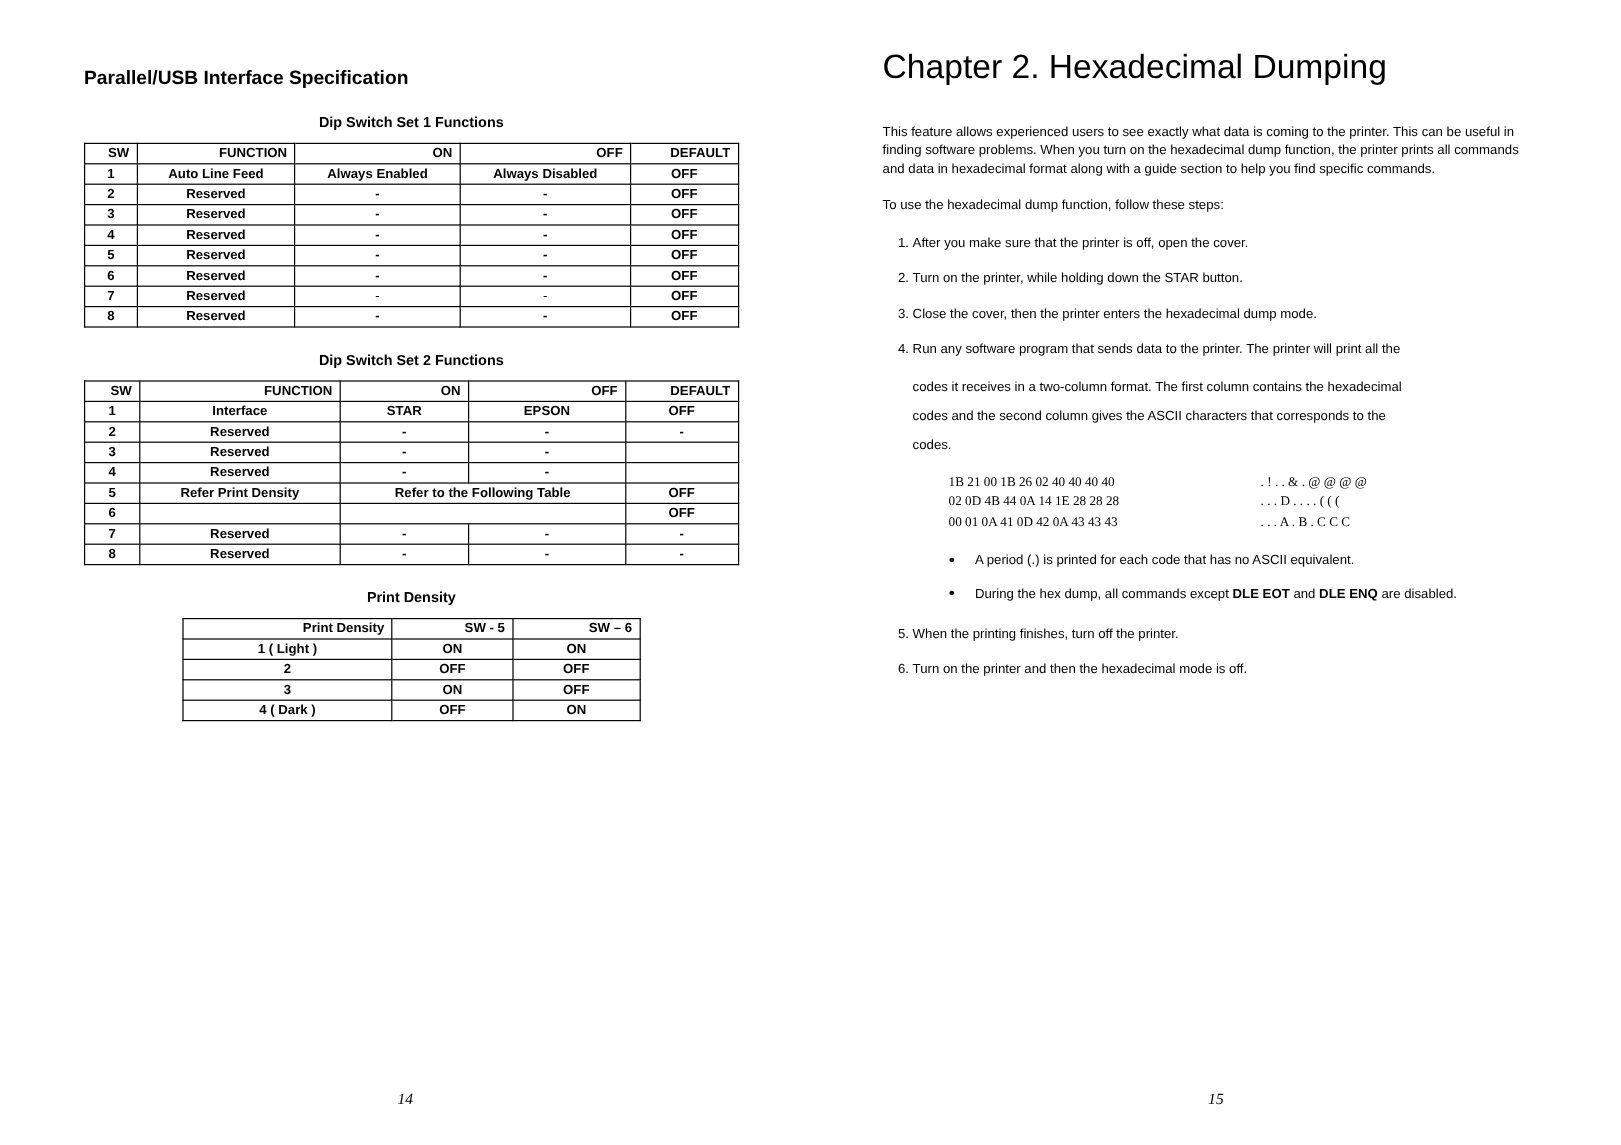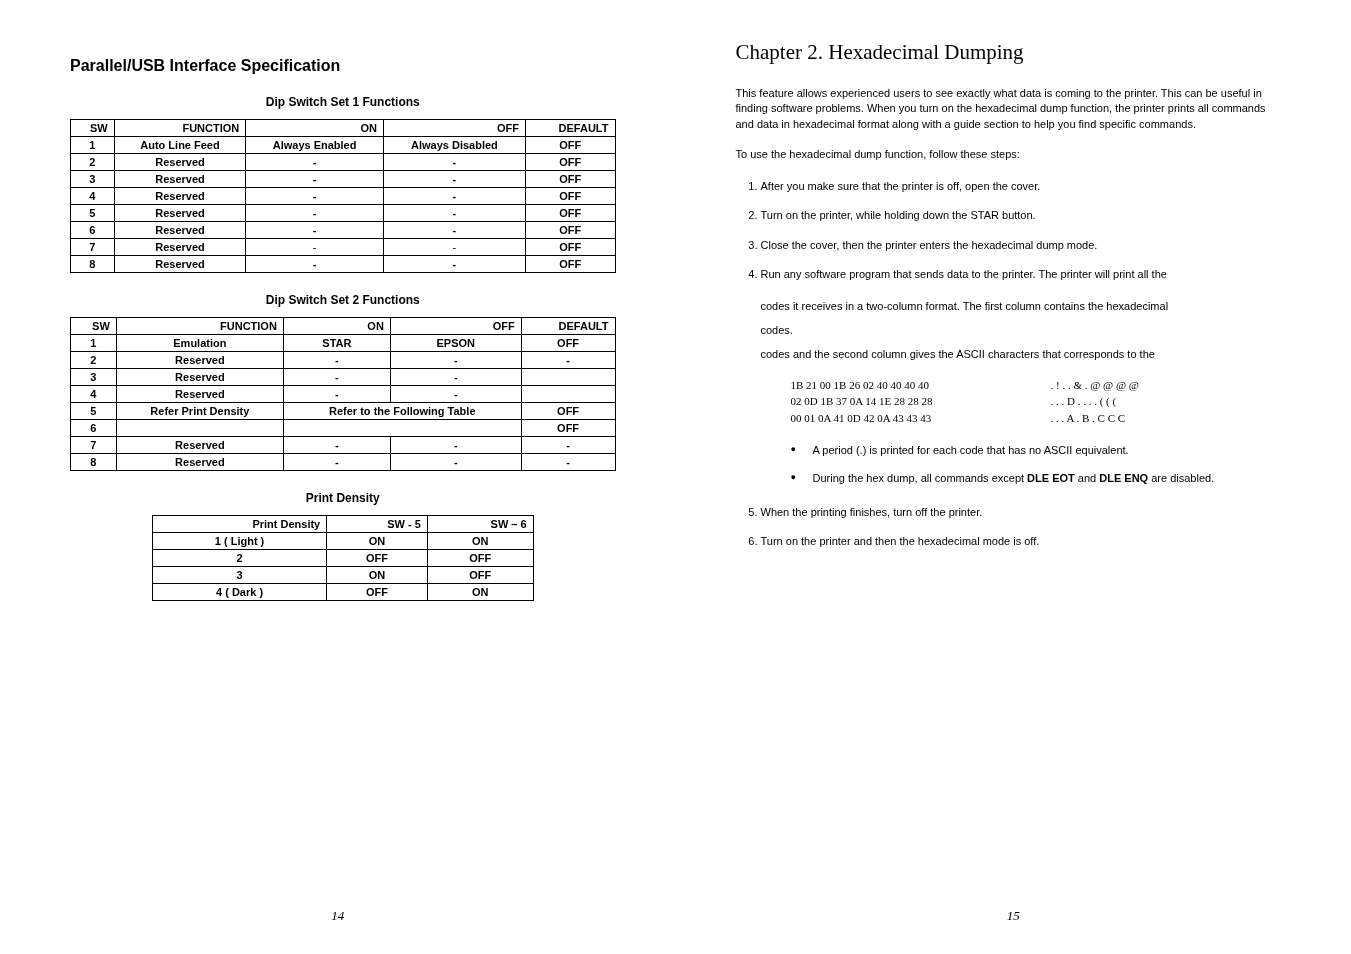--- a/index.html
+++ b/index.html
@@ -54,24 +54,24 @@
     }
     th {
       font-weight: bold;
       text-align: right;
     }
     .print-density-table {
       width: 70%;
       margin: 0 auto 20px auto;
     }
     h1.chapter-title {
-      font-size: 21px;
-      font-family: Liberation Serif, serif;
+      font-size: 28px;
+      font-family: Liberation Sans, sans-serif;
       font-weight: normal;
-      margin-bottom: 21px;
+      margin-bottom: 31px;
     }
     .body-text {
       font-size: 11px;
       line-height: 1.4;
       margin-bottom: 15px;
     }
     ol.steps {
       list-style: decimal;
       padding-left: 25px;
       counter-reset: step;
@@ -213,21 +213,21 @@
     <tbody>
         <tr>
       <th>SW</th>
       <th>FUNCTION</th>
       <th>ON</th>
       <th>OFF</th>
       <th>DEFAULT</th>
     </tr>
     <tr>
       <td><b>1</b></td>
-      <td><b>Emulation</b></td>
+      <td><b>Interface</b></td>
       <td><b>STAR</b></td>
       <td><b>EPSON</b></td>
       <td><b>OFF</b></td>
     </tr>
     <tr>
       <td><b>2</b></td>
       <td><b>Reserved</b></td>
       <td><b>-</b></td>
       <td><b>-</b></td>
       <td><b>-</b></td>
@@ -315,31 +315,31 @@
   <p class="body-text">To use the hexadecimal dump function, follow these steps:</p>
 
   <ol class="steps">
     <li>After you make sure that the printer is off, open the cover.</li>
     <li>Turn on the printer, while holding down the STAR button.</li>
     <li>Close the cover, then the printer enters the hexadecimal dump mode.</li>
     <li>
       <span>Run any software program that sends data to the printer. The printer will print all the</span>
       <div class="step-sub">
         <div>codes it receives in a two-column format. The first column contains the hexadecimal</div>
+        <div>codes and the second column gives the ASCII characters that corresponds to the</div>
         <div>codes.</div>
-        <div>codes and the second column gives the ASCII characters that corresponds to the</div>
       </div>
 
       <div class="hex-block">
         <div class="hex-row">
           <span class="hex-bytes">1B 21 00 1B 26 02 40 40 40 40</span>
           <span class="hex-ascii">. ! . . &amp; . @ @ @ @</span>
         </div>
         <div class="hex-row">
-          <span class="hex-bytes">02 0D 1B 37 0A 14 1E 28 28 28</span>
+          <span class="hex-bytes">02 0D 4B 44 0A 14 1E 28 28 28</span>
           <span class="hex-ascii">. . . D . . . . ( ( (</span>
         </div>
         <div class="hex-row">
           <span class="hex-bytes">00 01 0A 41 0D 42 0A 43 43 43</span>
           <span class="hex-ascii">. . . A . B . C C C</span>
         </div>
       </div>
 
       <ul class="bullets">
         <li>A period (.) is printed for each code that has no ASCII equivalent.</li>

